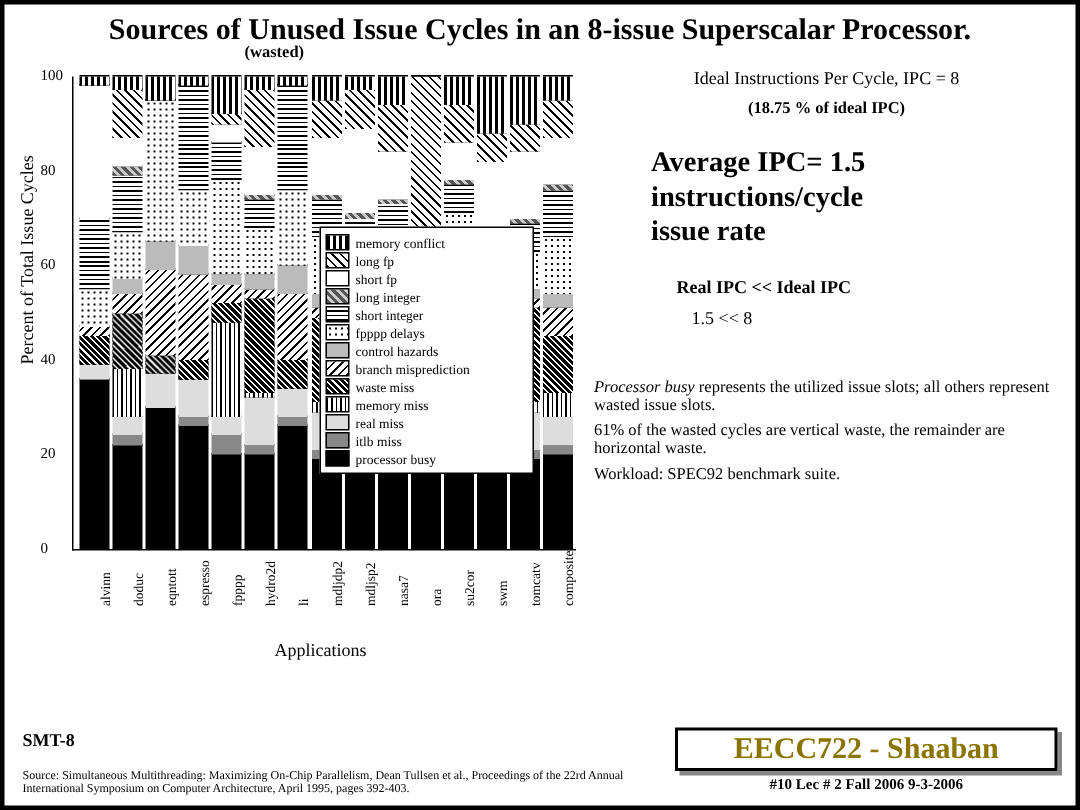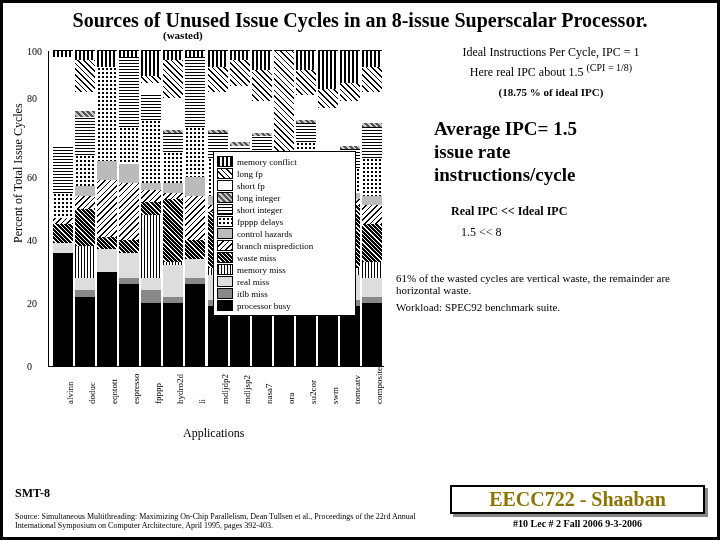--- a/index.html
+++ b/index.html
@@ -54,21 +54,21 @@
   <div class="wasted">(wasted)</div>
   <div class="content">
     <div class="chart-area">
       <div class="yaxis-label">Percent of Total Issue Cycles</div>
       <div class="xaxis-label">Applications</div>
       <div class="plot" id="plot">
           <div class="ytick" style="top: 315px;">0</div>
           <div class="ytick" style="top: 252px;">20</div>
           <div class="ytick" style="top: 189px;">40</div>
           <div class="ytick" style="top: 126px;">60</div>
-          <div class="ytick" style="top: 47px;">80</div>
+          <div class="ytick" style="top: 63px;">80</div>
           <div class="ytick" style="top: 0px;">100</div>
           <div class="bar" style="left: 4.0625px; height: 315px;">
             <div class="seg p12" style="bottom: 0px; height: 113.4px; border-top: 1px solid rgb(0, 0, 0);"></div>
             <div class="seg p11" style="bottom: 113.4px; height: 0px; border-top: 1px solid rgb(0, 0, 0);"></div>
             <div class="seg p10" style="bottom: 113.4px; height: 9.45px; border-top: 1px solid rgb(0, 0, 0);"></div>
             <div class="seg p9" style="bottom: 122.85px; height: 0px; border-top: 1px solid rgb(0, 0, 0);"></div>
             <div class="seg p8" style="bottom: 122.85px; height: 18.9px; border-top: 1px solid rgb(0, 0, 0);"></div>
             <div class="seg p7" style="bottom: 141.75px; height: 6.3px; border-top: 1px solid rgb(0, 0, 0);"></div>
             <div class="seg p6" style="bottom: 148.05px; height: 0px; border-top: 1px solid rgb(0, 0, 0);"></div>
             <div class="seg p5" style="bottom: 148.05px; height: 25.2px; border-top: 1px solid rgb(0, 0, 0);"></div>
@@ -354,35 +354,32 @@
             <span>itlb miss</span>
           </div>
           <div class="legend-row">
             <div class="swatch p12"></div>
             <span>processor busy</span>
           </div>
         </div>
     </div>
     <div class="right">
       <div class="notes">
-        <div class="line" style="text-align:center">Ideal Instructions Per Cycle, IPC = 1</div>
-        <div class="line" style="text-align:center">
-          <span>Here real IPC about 1.5</span>
-          <sup style="font-size:10px">(CPI = 1/8)</sup>
-        </div>
+        <div class="line" style="text-align:center">Ideal Instructions Per Cycle, IPC = 8</div>
         <div class="line" style="text-align:center;font-size:11px;font-weight:bold;margin-top:6px">(18.75 % of ideal IPC)</div>
       </div>
       <div class="big">
         <div>Average IPC= 1.5</div>
+        <div>instructions/cycle</div>
         <div>issue rate</div>
-        <div>instructions/cycle</div>
       </div>
       <div class="cmp">Real IPC  &lt;&lt;   Ideal IPC</div>
       <div class="cmp2">1.5        &lt;&lt;    8</div>
       <div class="foot-notes">
+        <p><i>Processor busy</i><span> represents the utilized issue slots; all others represent wasted issue slots.</span></p>
         <p>61% of the wasted cycles are vertical waste, the remainder are horizontal waste.</p>
         <p>Workload: SPEC92 benchmark suite.</p>
       </div>
     </div>
   </div>
   <div class="smt">SMT-8</div>
   <div class="src">Source: Simultaneous Multithreading: Maximizing On-Chip Parallelism,  Dean Tullsen et al., Proceedings of the 22rd Annual International Symposium on Computer Architecture, April 1995, pages 392-403.</div>
   <div class="badge">
     <div class="badge-top">EECC722 - Shaaban</div>
     <div class="badge-bot">#10   Lec # 2  Fall 2006  9-3-2006</div>

